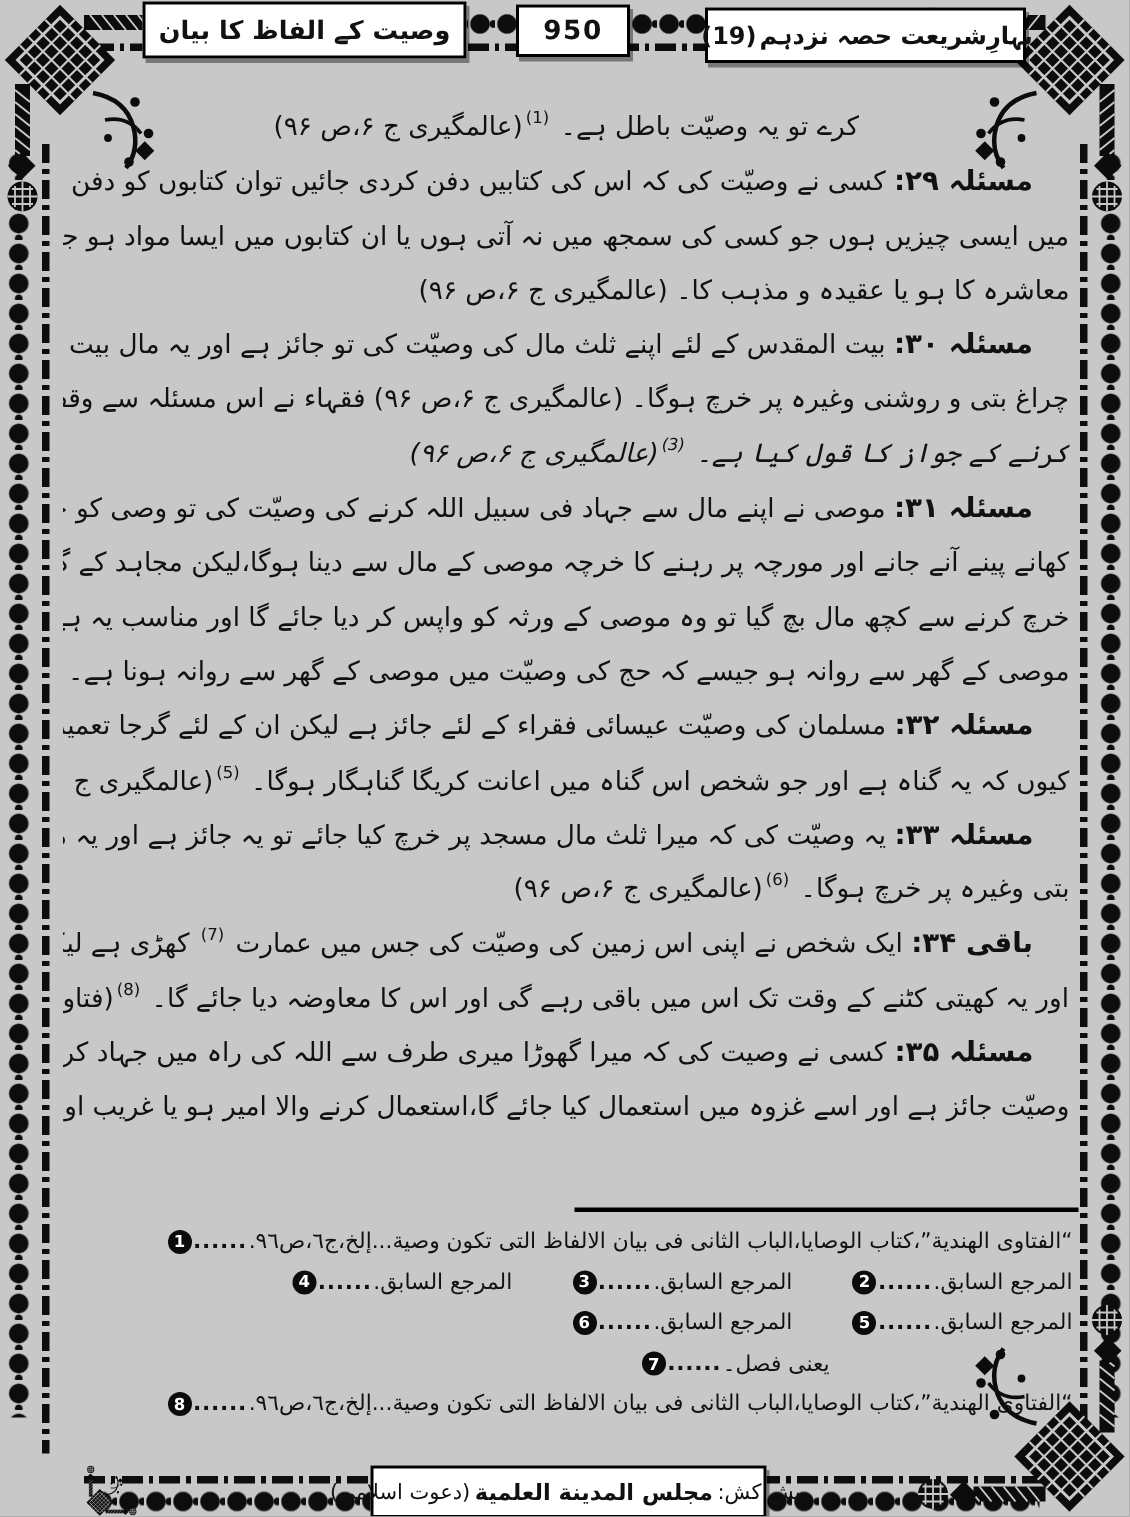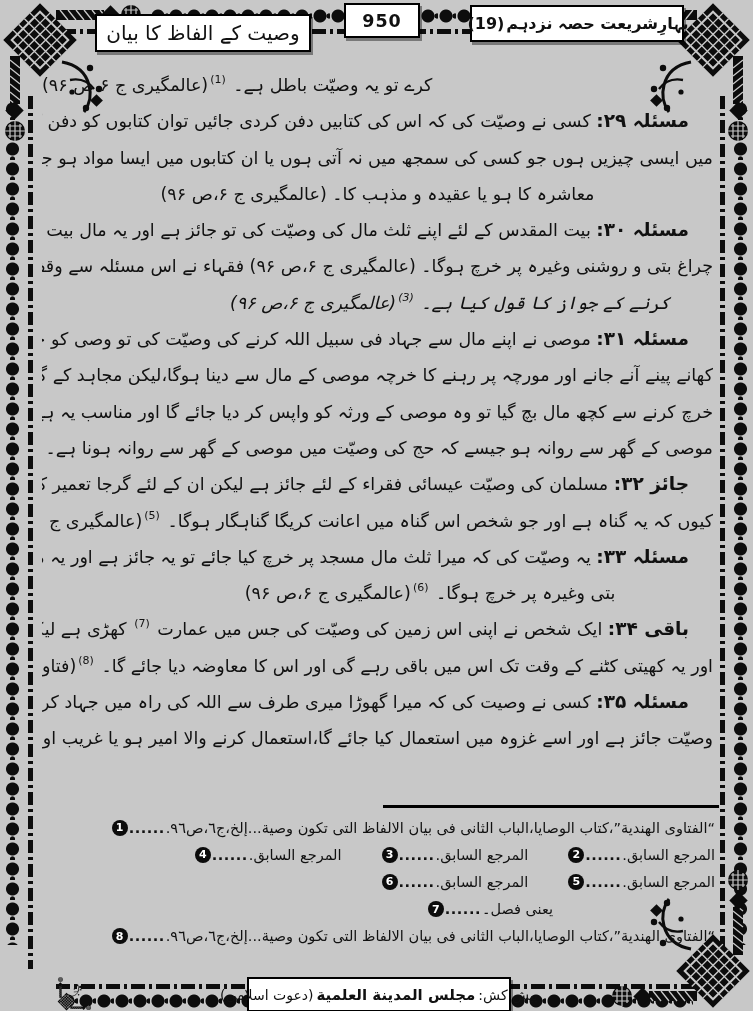--- a/index.html
+++ b/index.html
@@ -42,35 +42,35 @@
     background-size:18px 16px; background-repeat:repeat-x;
   }
   .bead-h.top{left:150px; right:110px; top:8px;}
   .bead-h.bottom{left:60px; right:60px; top:993px;}
   
   .box{
     position:absolute; background:#fff; border:2.2px solid #000; z-index:3;
     display:flex; align-items:center; justify-content:center;
     box-shadow:2px 3px 0 rgba(0,0,0,.4); white-space:nowrap;
   }
-  #hbox-left{left:95px; top:14px; width:212px; height:34px; font-size:20px; font-weight:normal;}
+  #hbox-left{left:95px; top:1px; width:212px; height:34px; font-size:17px; font-weight:bold;}
   #hbox-center{left:344px; top:3px; width:72px; height:31px; font-size:17.5px; font-weight:bold; letter-spacing:1px;text-align:right;}
   #hbox-right{left:470px; top:5px; width:210px; height:33px; font-size:16px; font-weight:bold;}
   #fbox{left:247px; top:977px; width:260px; height:31px; font-size:14px;}
   #fbox .pub{font-weight:bold; margin:0 3px; font-size:15px;}
   .num-ltr{direction:ltr; unicode-bidi:isolate; margin:0 2px;}
   
   #body-text{position:absolute; top:67px; right:40px; left:42px; z-index:2;}
   .bl{
     height:36.3px; line-height:36.3px; font-size:17.5px;
     direction:rtl; white-space:nowrap; overflow:hidden;
   }
   .bl.j{text-align:justify; text-align-last:justify;}
-  .bl.r{text-align:left;}
-  .bl.l{text-align:center;}
+  .bl.r{text-align:center;}
+  .bl.l{text-align:right;}
   .mh{font-weight:bold; font-size:18.5px;}
   .sup{font-size:11px; vertical-align:8px; direction:ltr; unicode-bidi:isolate; margin:0 2px; line-height:0;}
   
   #fn-sep{position:absolute; left:383px; width:336px; top:805px; height:2.5px; background:#000; z-index:2;}
   #footnotes{position:absolute; top:814px; right:38px; left:42px; z-index:2;}
   .fnrow{display:flex; direction:ltr; justify-content:flex-end; align-items:center; height:27.2px; font-size:14.5px; overflow:hidden;}
   .fnrow.cols{gap:40px;}
   .fnrow.seven{padding-right:162px;}
   .fnitem{display:flex; direction:ltr; align-items:center;}
   .fncirc{
@@ -156,21 +156,21 @@
       <div class="bl j" style="padding-right: 24px;"><span class="mh">مسئلہ ۲۹:</span><span> کسی نے وصیّت کی کہ اس کی کتابیں دفن کردی جائیں توان کتابوں کو دفن کرنا جائز نہیں مگر یہ کہ ان کتابوں</span></div>
       <div class="bl j"><span>میں ایسی چیزیں ہوں جو کسی کی سمجھ میں نہ آتی ہوں یا ان کتابوں میں ایسا مواد ہو جس سے فساد پیدا ہوتا ہو۔ </span></div>
       <div class="bl l"><span>معاشرہ کا ہو یا عقیدہ و مذہب کا۔ (عالمگیری ج ۶،ص ۹۶)</span></div>
       <div class="bl j" style="padding-right: 24px;"><span class="mh">مسئلہ ۳۰:</span><span> بیت المقدس کے لئے اپنے ثلث مال کی وصیّت کی تو جائز ہے اور یہ مال بیت المقدس کی عمارت اور</span></div>
       <div class="bl j"><span>چراغ بتی و روشنی وغیرہ پر خرچ ہوگا۔ (عالمگیری ج ۶،ص ۹۶) فقہاء نے اس مسئلہ سے وقف مسجد کی آمدنی سے مسجد کے اندر روشنی</span></div>
       <div class="bl l" style="padding-left: 145px; font-style: italic;"><span>کرنے کے جواز کا قول کیا ہے۔ </span><span class="sup">(3)</span><span>(عالمگیری ج ۶،ص ۹۶)</span></div>
       <div class="bl j" style="padding-right: 24px;"><span class="mh">مسئلہ ۳۱:</span><span> موصی نے اپنے مال سے جہاد فی سبیل اللہ کرنے کی وصیّت کی تو وصی کو جہاد کرنے والے شخص کو اس کے</span></div>
       <div class="bl j"><span>کھانے پینے آنے جانے اور مورچہ پر رہنے کا خرچہ موصی کے مال سے دینا ہوگا،لیکن مجاہد کے گھر کا خرچ اس میں نہیں،اگر مجاہد پر</span></div>
       <div class="bl j"><span>خرچ کرنے سے کچھ مال بچ گیا تو وہ موصی کے ورثہ کو واپس کر دیا جائے گا اور مناسب یہ ہے کہ موصی کی طرف سے جہاد کے لئے</span></div>
       <div class="bl l" style="padding-left: 8px;"><span>موصی کے گھر سے روانہ ہو جیسے کہ حج کی وصیّت میں موصی کے گھر سے روانہ ہونا ہے۔ </span></div>
-      <div class="bl j" style="padding-right: 24px;"><span class="mh">جائز ۳۲:</span><span> مسلمان کی وصیّت عیسائی فقراء کے لئے جائز ہے لیکن ان کے لئے گرجا تعمیر کرنے کی وصیّت جائز نہیں</span></div>
+      <div class="bl j" style="padding-right: 24px;"><span class="mh">مسئلہ ۳۲:</span><span> مسلمان کی وصیّت عیسائی فقراء کے لئے جائز ہے لیکن ان کے لئے گرجا تعمیر کرنے کی وصیّت جائز نہیں</span></div>
       <div class="bl l" style="padding-left: 25px;"><span>کیوں کہ یہ گناہ ہے اور جو شخص اس گناہ میں اعانت کریگا گناہگار ہوگا۔ </span><span class="sup">(5)</span><span>(عالمگیری ج ۶،ص ۹۶)</span></div>
       <div class="bl j" style="padding-right: 24px;"><span class="mh">مسئلہ ۳۳:</span><span> یہ وصیّت کی کہ میرا ثلث مال مسجد پر خرچ کیا جائے تو یہ جائز ہے اور یہ مال مسجد کی تعمیر اور اس کے چراغ و</span></div>
       <div class="bl l" style="padding-left: 105px;"><span>بتی وغیرہ پر خرچ ہوگا۔ </span><span class="sup">(6)</span><span>(عالمگیری ج ۶،ص ۹۶)</span></div>
       <div class="bl j" style="padding-right: 24px;"><span class="mh">باقی ۳۴:</span><span> ایک شخص نے اپنی اس زمین کی وصیّت کی جس میں عمارت </span><span class="sup">(7)</span><span> کھڑی ہے لیکن کھیتی کی وصیّت نہیں کی تو یہ جائز ہے</span></div>
       <div class="bl l" style="padding-left: 5px;"><span>اور یہ کھیتی کٹنے کے وقت تک اس میں باقی رہے گی اور اس کا معاوضہ دیا جائے گا۔ </span><span class="sup">(8)</span><span>(فتاویٰ قاضی خاں از عالمگیری ج ۶،ص ۹۶)</span></div>
       <div class="bl j" style="padding-right: 24px;"><span class="mh">مسئلہ ۳۵:</span><span> کسی نے وصیت کی کہ میرا گھوڑا میری طرف سے اللہ کی راہ میں جہاد کرنے میں استعمال کیا جائے تو یہ</span></div>
       <div class="bl j"><span>وصیّت جائز ہے اور اسے غزوہ میں استعمال کیا جائے گا،استعمال کرنے والا امیر ہو یا غریب اور جب غازی غزوہ سے واپس آئے</span></div>
     </div>
 
   <div id="fn-sep"></div>

